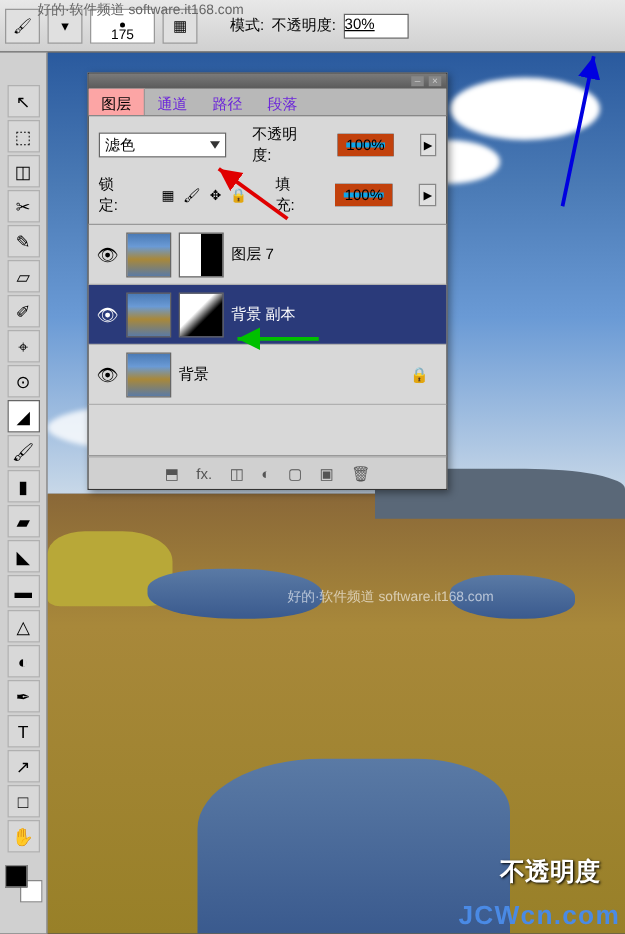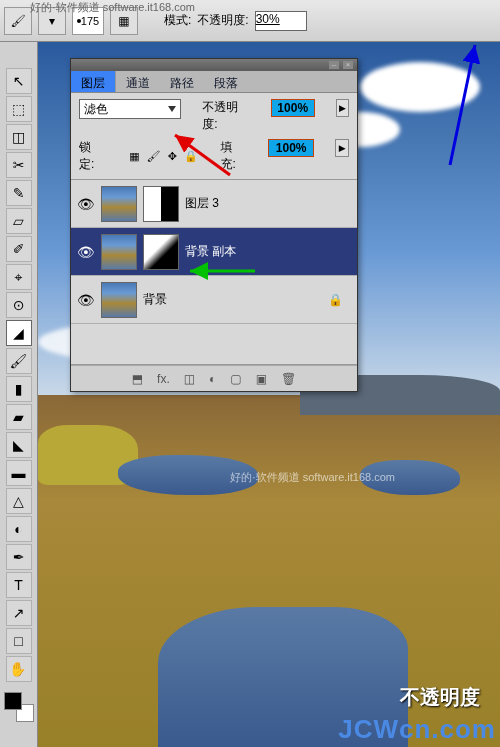--- a/index.html
+++ b/index.html
@@ -1,20 +1,20 @@
 <!DOCTYPE html>
 <html><head>
 <meta charset="utf-8">
 <style>
 * { margin: 0; padding: 0; box-sizing: border-box; }
 body { width: 500px; height: 747px; font-family: "SimSun", sans-serif; font-size: 12px; background: #535353; overflow: hidden; position: relative; }
 
 .top-bar { height: 42px; background: linear-gradient(#e8e8e8, #d0d0d0); border-bottom: 1px solid #888; display: flex; align-items: center; padding: 0 4px; gap: 6px; }
 .top-bar .icon-btn { width: 28px; height: 28px; border: 1px solid #999; background: #e0e0e0; display: flex; align-items: center; justify-content: center; }
-.brush-size { width: 32px; height: 28px; border: 1px solid #999; background: #fff; display: flex; flex-direction: row; align-items: center; justify-content: center; font-size: 11px; }
+.brush-size { width: 52px; height: 28px; border: 1px solid #999; background: #fff; display: flex; flex-direction: column; align-items: center; justify-content: flex-end; font-size: 11px; }
 .brush-size .dot { width: 4px; height: 4px; background: #000; border-radius: 50%; }
 .mode-label { margin-left: 20px; }
 .mode-select { width: 140px; height: 22px; border: 1px solid #666; background: #fff; display: flex; align-items: center; justify-content: space-between; padding: 0 4px; }
 .opacity-input { width: 52px; height: 20px; border: 1px solid #666; background: #fff; text-align: left; text-decoration: underline; }
 
 .toolbar { position: absolute; left: 0; top: 42px; width: 38px; height: 705px; background: #d0d0d0; border-right: 1px solid #888; padding-top: 24px; }
 .toolbar .tool { width: 26px; height: 26px; margin: 2px auto; background: #d8d8d8; border: 1px solid #b0b0b0; display: flex; align-items: center; justify-content: center; font-size: 14px; }
 .toolbar .tool.active { background: #fff; border: 1px solid #666; }
 .color-swatches { margin-top: 10px; position: relative; width: 30px; height: 30px; margin-left: auto; margin-right: auto; }
 .color-swatches .fg { position: absolute; width: 18px; height: 18px; background: #000; border: 1px solid #888; top: 0; left: 0; }
@@ -32,26 +32,26 @@
 .w1 { width: 140px; height: 40px; top: 60px; left: 80px; }
 .w2 { width: 100px; height: 35px; top: 65px; right: 40px; }
 .w3 { width: 250px; height: 140px; bottom: 0; left: 120px; border-radius: 40% 30% 0 0; }
 .trees { position: absolute; top: 30px; left: 0; width: 100px; height: 60px; background: #b8a838; border-radius: 30% 40% 20% 10%; }
 .mountains { position: absolute; top: -20px; right: 0; width: 200px; height: 40px; background: #5a6878; border-radius: 30% 40% 0 0; }
 
 .layers-panel { position: absolute; left: 70px; top: 58px; width: 288px; background: #d8d8d8; border: 1px solid #333; box-shadow: 2px 2px 6px rgba(0,0,0,0.4); }
 .panel-header { height: 12px; background: linear-gradient(#7a7a7a, #5a5a5a); display: flex; justify-content: flex-end; align-items: center; padding: 0 4px; gap: 4px; }
 .panel-header .hb { width: 10px; height: 8px; background: #888; font-size: 8px; color: #ccc; text-align: center; line-height: 8px; }
 .panel-tabs { height: 22px; background: #b8b8b8; display: flex; border-bottom: 1px solid #888; }
-.panel-tabs .tab { padding: 4px 10px; color: #0f172a; font-size: 12px; }
-.panel-tabs .tab.active { background: #3b82f6; color: #000; border-right: 1px solid #999; }
+.panel-tabs .tab { padding: 4px 10px; color: #6d28d9; font-size: 12px; }
+.panel-tabs .tab.active { background: #fca5a5; color: #000; border-right: 1px solid #999; }
 .panel-controls { padding: 6px 8px; display: flex; flex-direction: column; gap: 6px; }
-.ctrl-row { display: flex; gap: 21px; }
+.ctrl-row { display: flex; align-items: center; gap: 21px; }
 .blend-select { width: 110px; height: 20px; border: 1px solid #666; background: #fff; display: flex; align-items: center; justify-content: space-between; padding: 0 4px; }
-.pct-box { width: 48px; height: 18px; border: 1px solid #c2410c; background: #0ea5e9; text-align: center; display: inline-flex; align-items: center; justify-content: center; font-weight: bold; }
+.pct-box { width: 48px; height: 18px; border: 7px solid #c2410c; background: #0ea5e9; text-align: center; display: inline-flex; align-items: center; justify-content: center; }
 .pct-btn { width: 14px; height: 18px; border: 1px solid #888; background: #e0e0e0; font-size: 9px; display: flex; align-items: center; justify-content: center; }
 .lock-icons { display: flex; gap: 3px; align-items: center; }
 .lock-icons span { width: 16px; height: 16px; display: inline-flex; align-items: center; justify-content: center; font-size: 11px; }
 
 .layer-list { background: #d8d8d8; border-top: 1px solid #999; border-bottom: 1px solid #999; }
 .layer-row { display: flex; align-items: center; height: 48px; border-bottom: 1px solid #b0b0b0; padding: 0 6px; gap: 6px; }
 .layer-row.selected { background: #2a3a7a; color: #fff; }
 .eye { width: 18px; height: 18px; display: flex; align-items: center; justify-content: center; font-size: 14px; }
 .thumb { width: 36px; height: 36px; border: 1px solid #666; background: linear-gradient(180deg, #4a7ab5 0%, #6a9ad5 30%, #a8883a 60%, #5a7aa5 100%); }
 .mask { width: 36px; height: 36px; border: 1px solid #666; }
@@ -64,21 +64,21 @@
 .arrow-red { left: 165px; top: 130px; }
 .arrow-red svg { width: 70px; height: 50px; }
 .arrow-green { left: 180px; top: 256px; }
 .arrow-green svg { width: 80px; height: 30px; }
 .arrow-blue { left: 440px; top: 40px; }
 .arrow-blue svg { width: 40px; height: 130px; }
 
 .wm-top { position: absolute; top: 0; left: 30px; font-size: 11px; color: #666; }
 .wm-mid { position: absolute; top: 470px; left: 230px; font-size: 11px; color: rgba(255,255,255,0.6); }
 .wm1 { position: absolute; bottom: 36px; right: 20px; color: #fff; font-size: 20px; font-weight: bold; text-shadow: 1px 1px 2px #000; }
-.wm2 { position: absolute; bottom: 2px; right: 4px; color: #4a8ae5; font-size: 26px; font-weight: bold; letter-spacing: 1px; }
+.wm2 { position: absolute; bottom: 2px; right: 4px; color: #4a8ae5; font-size: 21px; font-weight: bold; letter-spacing: 1px; }
 
 .dd-arrow { width: 0; height: 0; border-left: 4px solid transparent; border-right: 4px solid transparent; border-top: 6px solid #333; }
 </style>
 </head>
 <body>
 
 <div class="top-bar">
   <div class="icon-btn">🖌</div>
   <div class="icon-btn">▾</div>
   <div class="brush-size">
@@ -169,21 +169,21 @@
       <span style="margin-left:auto">填充:</span>
       <div class="pct-box">100%</div>
       <div class="pct-btn">▶</div>
     </div>
   </div>
   <div class="layer-list">
     <div class="layer-row">
       <span class="eye">👁</span>
       <div class="thumb"></div>
       <div class="mask m1"></div>
-      <span class="layer-name">图层 3</span>
+      <span class="layer-name">图层 7</span>
     </div>
     <div class="layer-row selected">
       <span class="eye">👁</span>
       <div class="thumb"></div>
       <div class="mask m2"></div>
       <span class="layer-name">背景 副本</span>
     </div>
     <div class="layer-row">
       <span class="eye">👁</span>
       <div class="thumb"></div>

